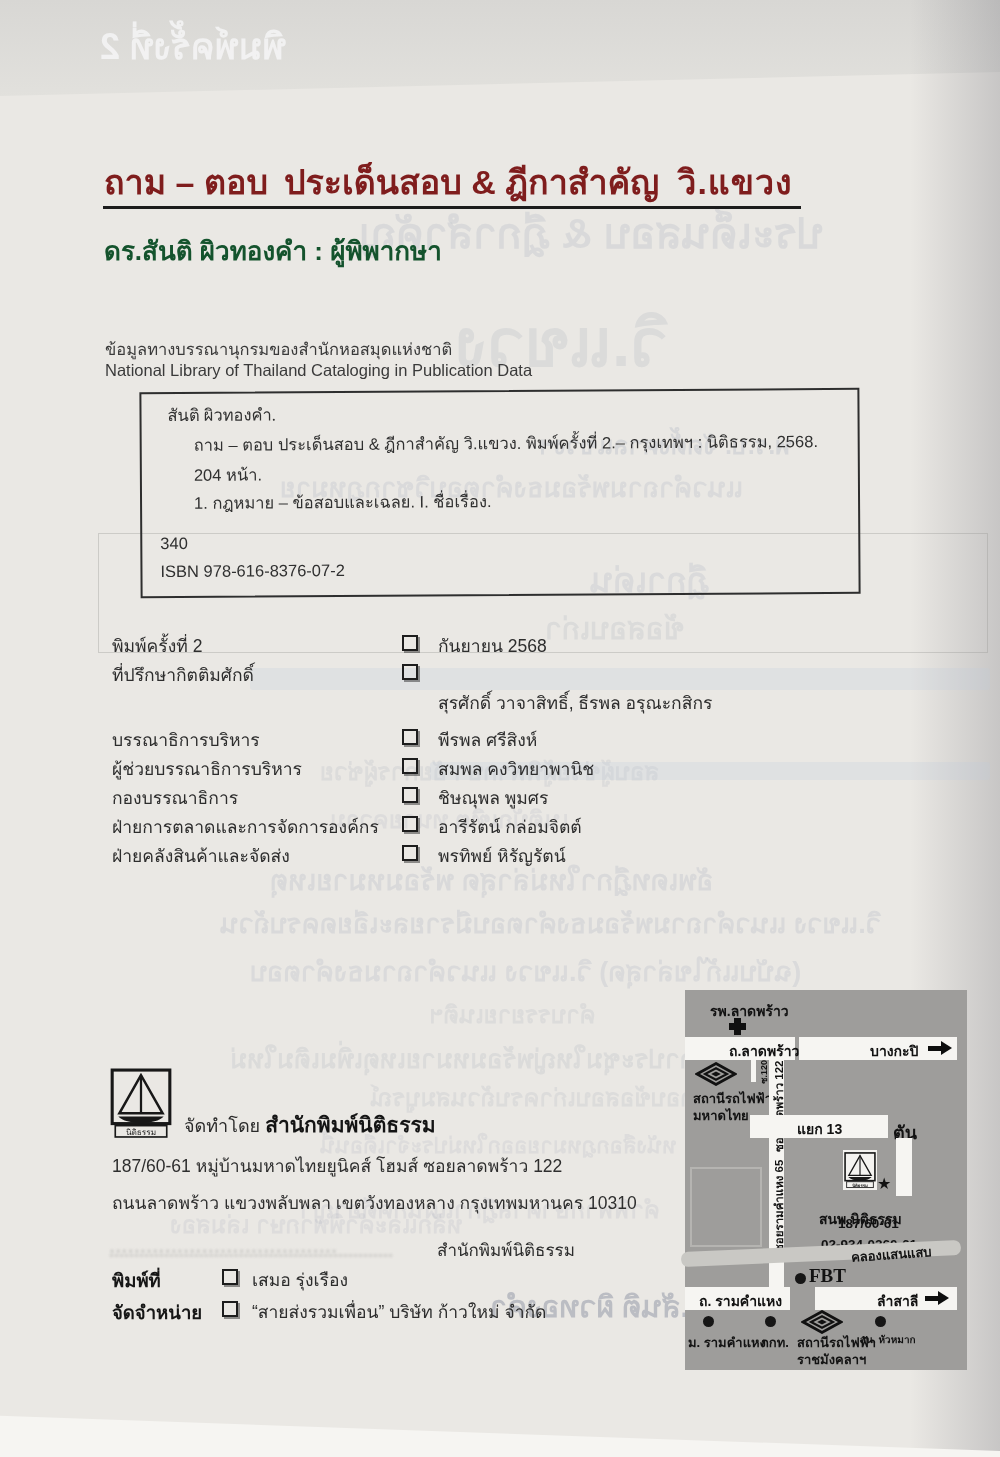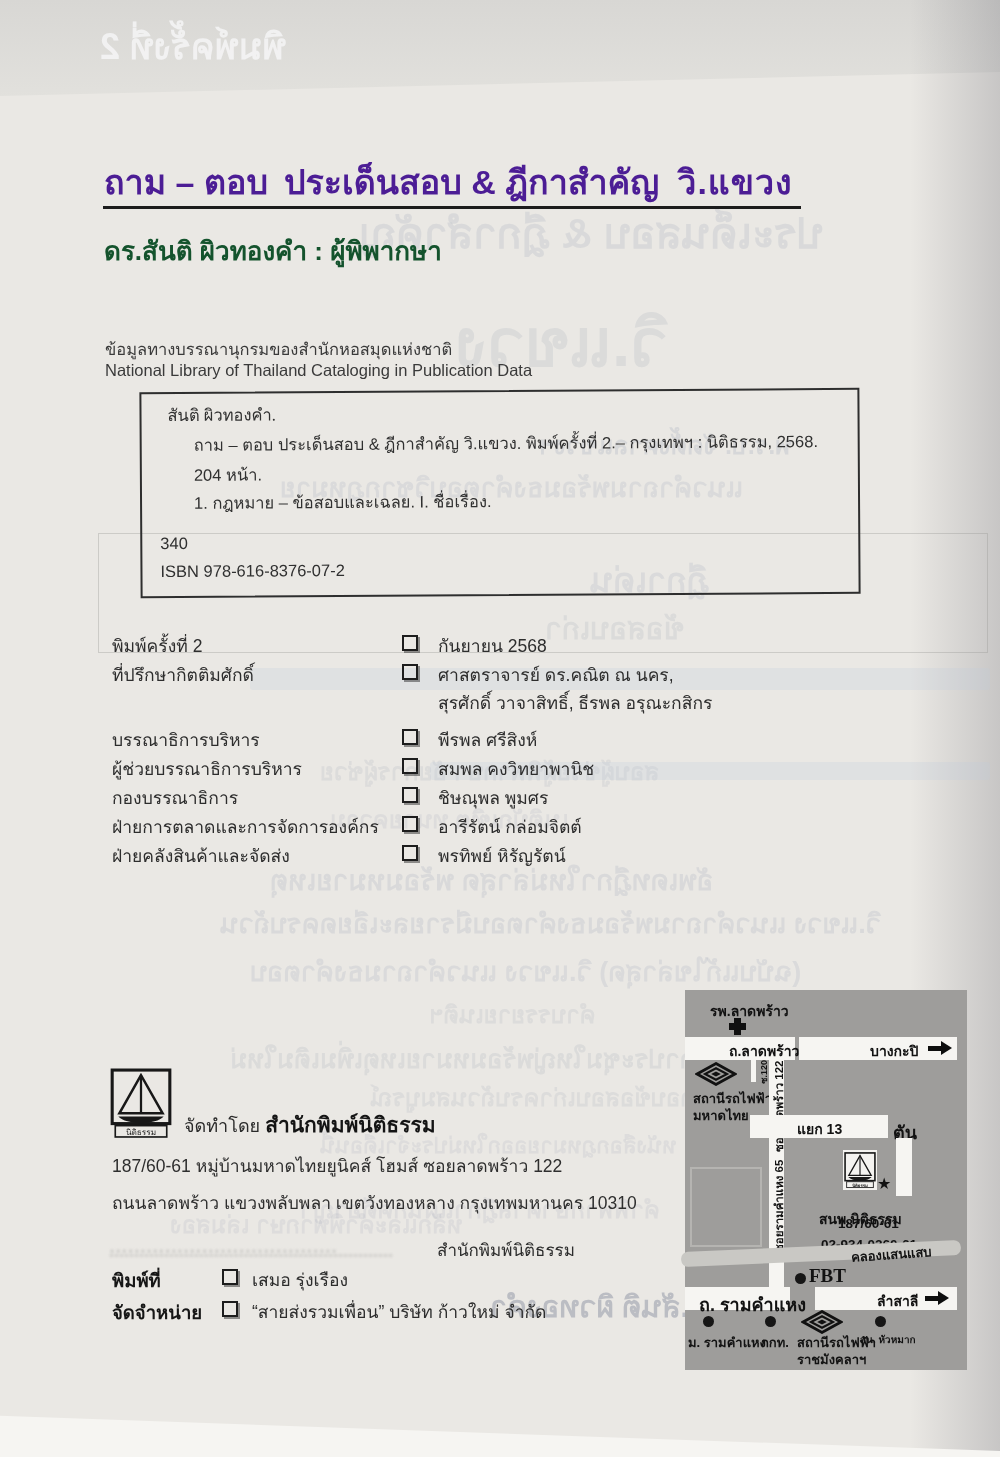--- a/index.html
+++ b/index.html
@@ -17,21 +17,21 @@
   .right-shade{right:0;top:0;width:90px;height:1457px;
     background:linear-gradient(to right,rgba(120,120,126,0),rgba(110,110,118,0.28));}
   .bottom-sliver{left:0;bottom:0;width:1000px;height:75px;
     background:#f6f5f2;clip-path:polygon(0 45%,100% 92%,100% 100%,0 100%);}
   .ghost{white-space:nowrap;font-weight:bold;transform:scaleX(-1);pointer-events:none;}
   .streak{background:rgba(193,203,218,0.25);border-radius:3px;}
   .ghost-rect{border:1.5px solid rgba(150,150,146,0.35);}
   .smudge{filter:blur(1.6px);color:#7a7a7a;font-size:15px;letter-spacing:2px;
     border-bottom:1px dashed #9a9a98;width:282px;overflow:hidden;white-space:nowrap;}
   
-  .title{left:104px;top:155px;font-size:34px;font-weight:bold;color:#4c1d95;white-space:nowrap;}
+  .title{left:104px;top:155px;font-size:34px;font-weight:bold;color:#7f1d1d;white-space:nowrap;}
   .title .t2{margin-left:16px;}
   .title .t3{margin-left:18px;font-weight:800;letter-spacing:1px;}
   .title-rule{left:103px;top:206px;width:698px;height:3px;background:#1c1c1c;}
   .subtitle{left:104px;top:230px;font-size:26px;font-weight:bold;color:#14532d;}
   
   .cip-h{font-size:16.5px;color:#3a3a3a;}
   .cip-box{left:140px;top:390px;width:716px;height:202px;border:2px solid #2e2e2e;
     transform:rotate(-0.35deg);font-size:16.5px;color:#303030;}
   .cip-box span{position:absolute;white-space:nowrap;}
   
@@ -135,21 +135,20 @@
 </div>
 
 <div class="abs row" style="top:632px;">
   <span class="lbl">พิมพ์ครั้งที่ 2</span>
   <span class="chk"></span>
   <span class="val">กันยายน 2568</span>
 </div>
 <div class="abs row" style="top:661px;">
   <span class="lbl">ที่ปรึกษากิตติมศักดิ์</span>
   <span class="chk"></span>
-  <span class="val">ศาสตราจารย์ ดร.คณิต ณ นคร,</span>
 </div>
 <div class="abs row" style="top:689px;">
   <span class="val">สุรศักดิ์ วาจาสิทธิ์, ธีรพล อรุณะกสิกร</span>
 </div>
 <div class="abs row" style="top:726px;">
   <span class="lbl">บรรณาธิการบริหาร</span>
   <span class="chk"></span>
   <span class="val">พีรพล ศรีสิงห์</span>
 </div>
 <div class="abs row" style="top:755px;">
@@ -239,21 +238,21 @@
   <div class="abs" style="left:5px;top:177px;width:68px;height:76px;border:2px solid #b5b4b1;"></div>
 
   <div class="canal" style="left:-4px;top:256px;width:280px;height:15px;"></div>
   <div class="abs" style="left:166px;top:254px;font-size:13px;transform:rotate(-4deg);">คลองแสนแสบ</div>
 
   <span class="dot" style="left:110px;top:283px;"></span>
   <div class="abs fbt" style="left:124px;top:275px;">FBT</div>
 
   <div class="road" style="left:0;top:297px;width:105px;height:23px;"></div>
   <div class="road" style="left:130px;top:297px;width:142px;height:23px;"></div>
-  <div class="abs" style="left:14px;top:300px;font-size:18px;">ถ. รามคำแหง</div>
+  <div class="abs" style="left:14px;top:300px;font-size:14px;">ถ. รามคำแหง</div>
   <div class="abs" style="left:192px;top:300px;font-size:14px;">ลำสาลี</div>
   <span class="arrow" style="left:240px;top:301px;">
       <span class="bar"></span>
       <span class="tip"></span>
     </span>
 
   <span class="dot" style="left:18px;top:326px;"></span>
   <span class="dot" style="left:80px;top:326px;"></span>
   <svg class="abs" style="left:116px;top:320px;" width="42" height="24" viewBox="0 0 40 22">
       <use href="#mrt-logo"></use>

